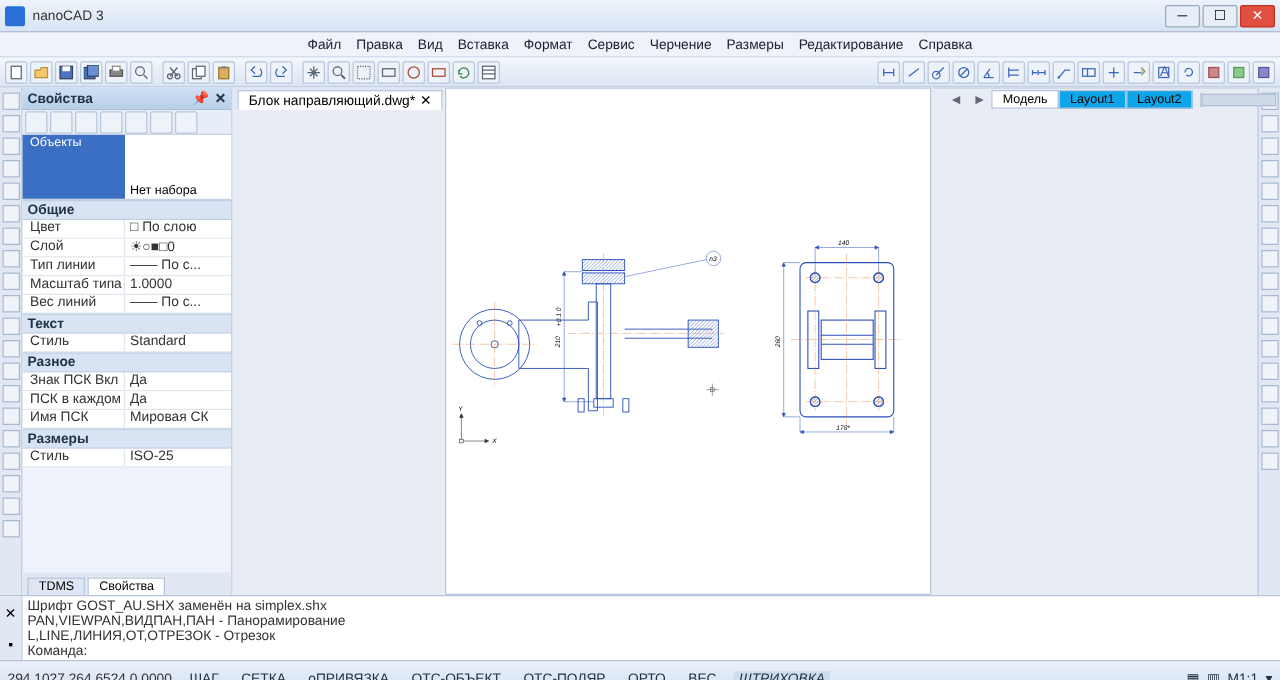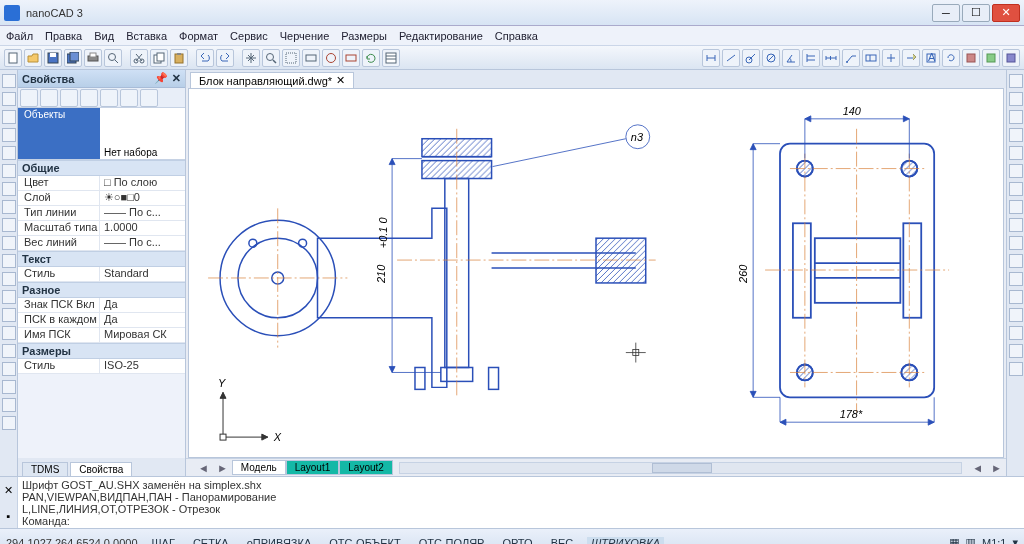--- a/index.html
+++ b/index.html
@@ -2,49 +2,49 @@
 <html><head>
 <meta charset="utf-8">
 <style>
 * { box-sizing: border-box; margin: 0; padding: 0; font-family: Tahoma, sans-serif; font-size: 11px; }
 html, body { width: 1024px; height: 544px; overflow: hidden; background: #e8ecf4; }
 .titlebar { height: 26px; background: linear-gradient(#eef3fb,#d7e4f4); display: flex; align-items: center; padding: 0 4px; border-bottom: 1px solid #aac; justify-content: space-between; }
 .titlebar .logo { width: 16px; height: 16px; background: #2a6fd6; border-radius: 2px; margin-right: 6px; }
 .titlebar .title { flex: 1; color: #333; }
 .titlebar .winbtn { width: 28px; height: 18px; margin-left: 2px; border: 1px solid #9ab; background: #e8eef8; display: flex; align-items: center; justify-content: center; border-radius: 2px; }
 .titlebar .closebtn { background: #e05040; color: #fff; border-color: #c03020; }
-.menubar { height: 20px; background: #eef2fa; display: flex; align-items: center; padding: 0 6px; gap: 12px; border-bottom: 1px solid #cbd6e8; }
+.menubar { height: 20px; background: #eef2fa; display: flex; align-items: center; padding: 0 6px; gap: 12px; border-bottom: 1px solid #cbd6e8; justify-content: center; }
 .menubar span { color: #223; cursor: default; }
 .toolbar { height: 24px; background: linear-gradient(#f4f7fc,#dbe5f2); border-bottom: 1px solid #b8c6db; display: flex; align-items: center; padding: 0 4px; gap: 2px; overflow: hidden; }
 .tbtn { width: 18px; height: 18px; border: 1px solid #b8c6db; background: #eef3fa; border-radius: 2px; display:flex;align-items:center;justify-content:center; }
 .tbtn svg { display:block; }
 .sep { width: 4px; }
 .layout { display: flex; height: calc(544px - 26px - 20px - 24px - 52px - 16px); }
 .leftcol { width: 18px; background: #e1e8f3; border-right: 1px solid #b8c6db; display: flex; flex-direction: column; align-items: center; padding-top: 4px; gap: 4px; }
 .leftcol .sbtn { width: 14px; height: 14px; border: 1px solid #a8b8d0; background: #f0f4fa; }
 .sidebar { width: 168px; background: #eef2fa; border-right: 1px solid #b8c6db; display: flex; flex-direction: column; }
 .panelhdr { height: 18px; background: linear-gradient(#cfe0f5,#b8cfe8); display: flex; align-items: center; padding: 0 4px; font-weight: bold; color: #234; border-bottom: 1px solid #a8bcd8; }
 .panelhdr .x { margin-left: auto; }
 .paneltb { height: 20px; background: #e8eef8; border-bottom: 1px solid #c6d2e4; display:flex; align-items:center; gap:2px; padding:0 2px; }
 .proplist { flex: 1; overflow: auto; font-size: 10px; }
 .section { background: #d8e4f4; color: #234; font-weight: bold; padding: 1px 4px; border-top: 1px solid #c0cfe4; border-bottom: 1px solid #c0cfe4; }
 .row { display: flex; height: 15px; border-bottom: 1px solid #e0e6f0; background: #fff; }
 .row .k { width: 82px; padding-left: 6px; color: #333; border-right: 1px solid #e0e6f0; white-space: nowrap; overflow: hidden; }
 .row .v { flex: 1; padding-left: 4px; color: #333; white-space: nowrap; overflow: hidden; }
 .bottabs { height: 18px; display: flex; align-items: flex-end; gap: 2px; padding-left: 4px; background: #e1e8f3; }
 .bottabs .tab { padding: 1px 8px; background: #dde6f2; border: 1px solid #b8c6db; border-bottom: none; font-size: 10px; margin-top: 12px; }
 .bottabs .tab.active { background: #fff; }
-.main { flex: 1; display: flex; flex-direction: column; background: #e8ecf4; }
+.main { flex: 1; display: flex; flex-direction: row; background: #e8ecf4; }
 .doctab { height: 18px; background: #e1e8f3; display: flex; align-items: flex-end; padding-left: 4px; }
 .doctab .tab { background: #fff; border: 1px solid #b8c6db; border-bottom: none; padding: 1px 8px; font-size: 10px; display:flex; align-items:center; gap:4px;}
 .canvaswrap { flex: 1; background: #fff; border: 1px solid #b8c6db; margin: 0 2px; position: relative; overflow: hidden; }
 .drawing { width: 100%; height: 100%; }
 .modeltabs { height: 18px; background: #e8ecf4; display: flex; align-items: center; padding-left: 8px; gap: 0; border-top: 1px solid #c6d2e4;}
 .modeltabs .arrow { padding: 0 4px; color: #667; }
-.modeltabs .tab { padding: 1px 8px; border: 1px solid #b8c6db; background: #14b8a6; font-size: 10px; }
+.modeltabs .tab { padding: 1px 8px; border: 1px solid #b8c6db; background: #0ea5e9; font-size: 10px; }
 .modeltabs .tab.active { background: #fff; }
 .modeltabs .scrolltrack { flex:1; height:12px; margin:0 6px; background:#e0e6f0; border:1px solid #c6d2e4; position:relative;}
 .modeltabs .thumb { position:absolute; left:45%; width:60px; height:100%; background:#cfd9e8; border:1px solid #b0bed4;}
 .rightcol { width: 18px; background: #e1e8f3; border-left: 1px solid #b8c6db; display:flex; flex-direction:column; align-items:center; padding-top:4px; gap:4px;}
 .rightcol .sbtn { width:14px; height:14px; border:1px solid #a8b8d0; background:#f0f4fa;}
 .cmdarea { height: 52px; background: #fff; border-top: 1px solid #b8c6db; display:flex; }
 .cmdleft { width:18px; background:#e1e8f3; border-right:1px solid #c6d2e4; display:flex; flex-direction:column; align-items:center; justify-content:space-around;}
 .cmdtext { flex:1; padding: 2px 4px; font-family: 'Courier New', monospace; font-size: 10px; color: #333; line-height: 12px; overflow:hidden;}
 .statusbar { height: 28px; background: linear-gradient(#eaf0fa,#d2dff0); display: flex; align-items: center; padding: 0 6px; gap: 10px; font-size: 10px; color: #234; border-top: 1px solid #b8c6db; }
 .statusbar .coord { color: #333; }

